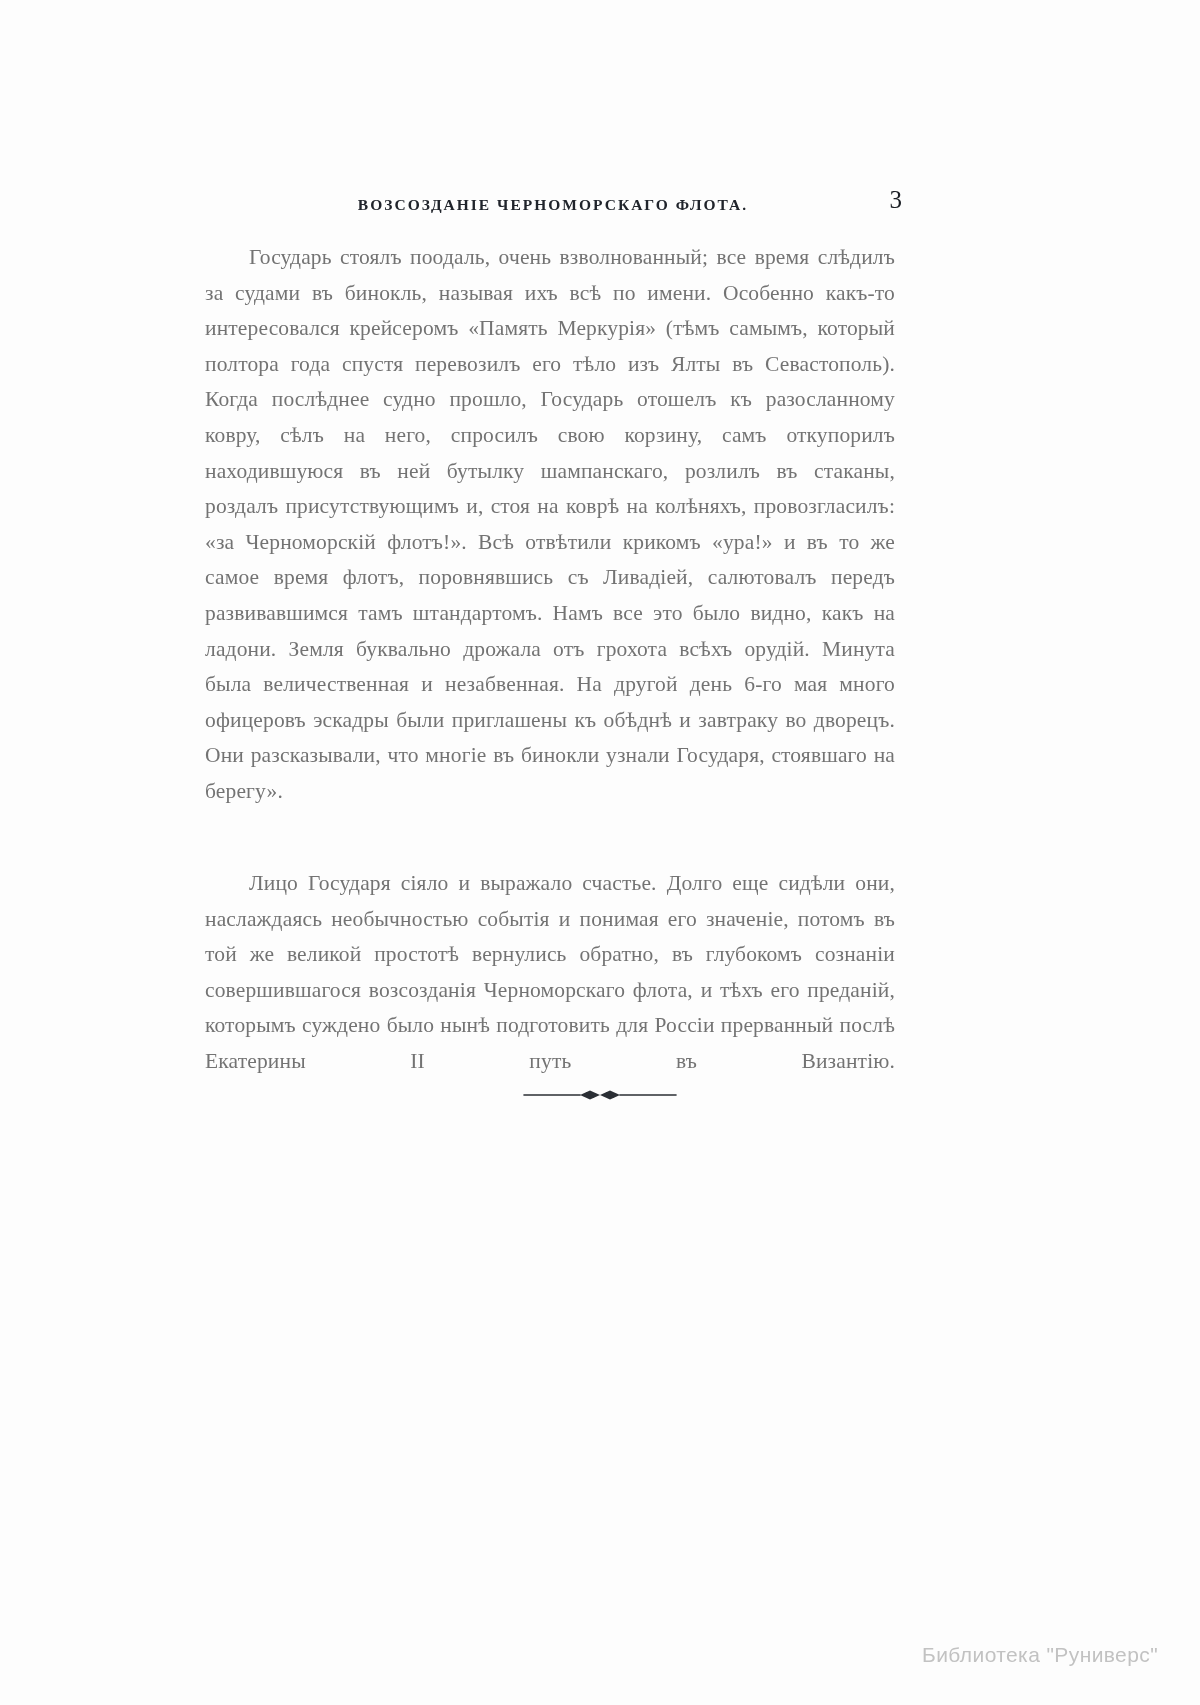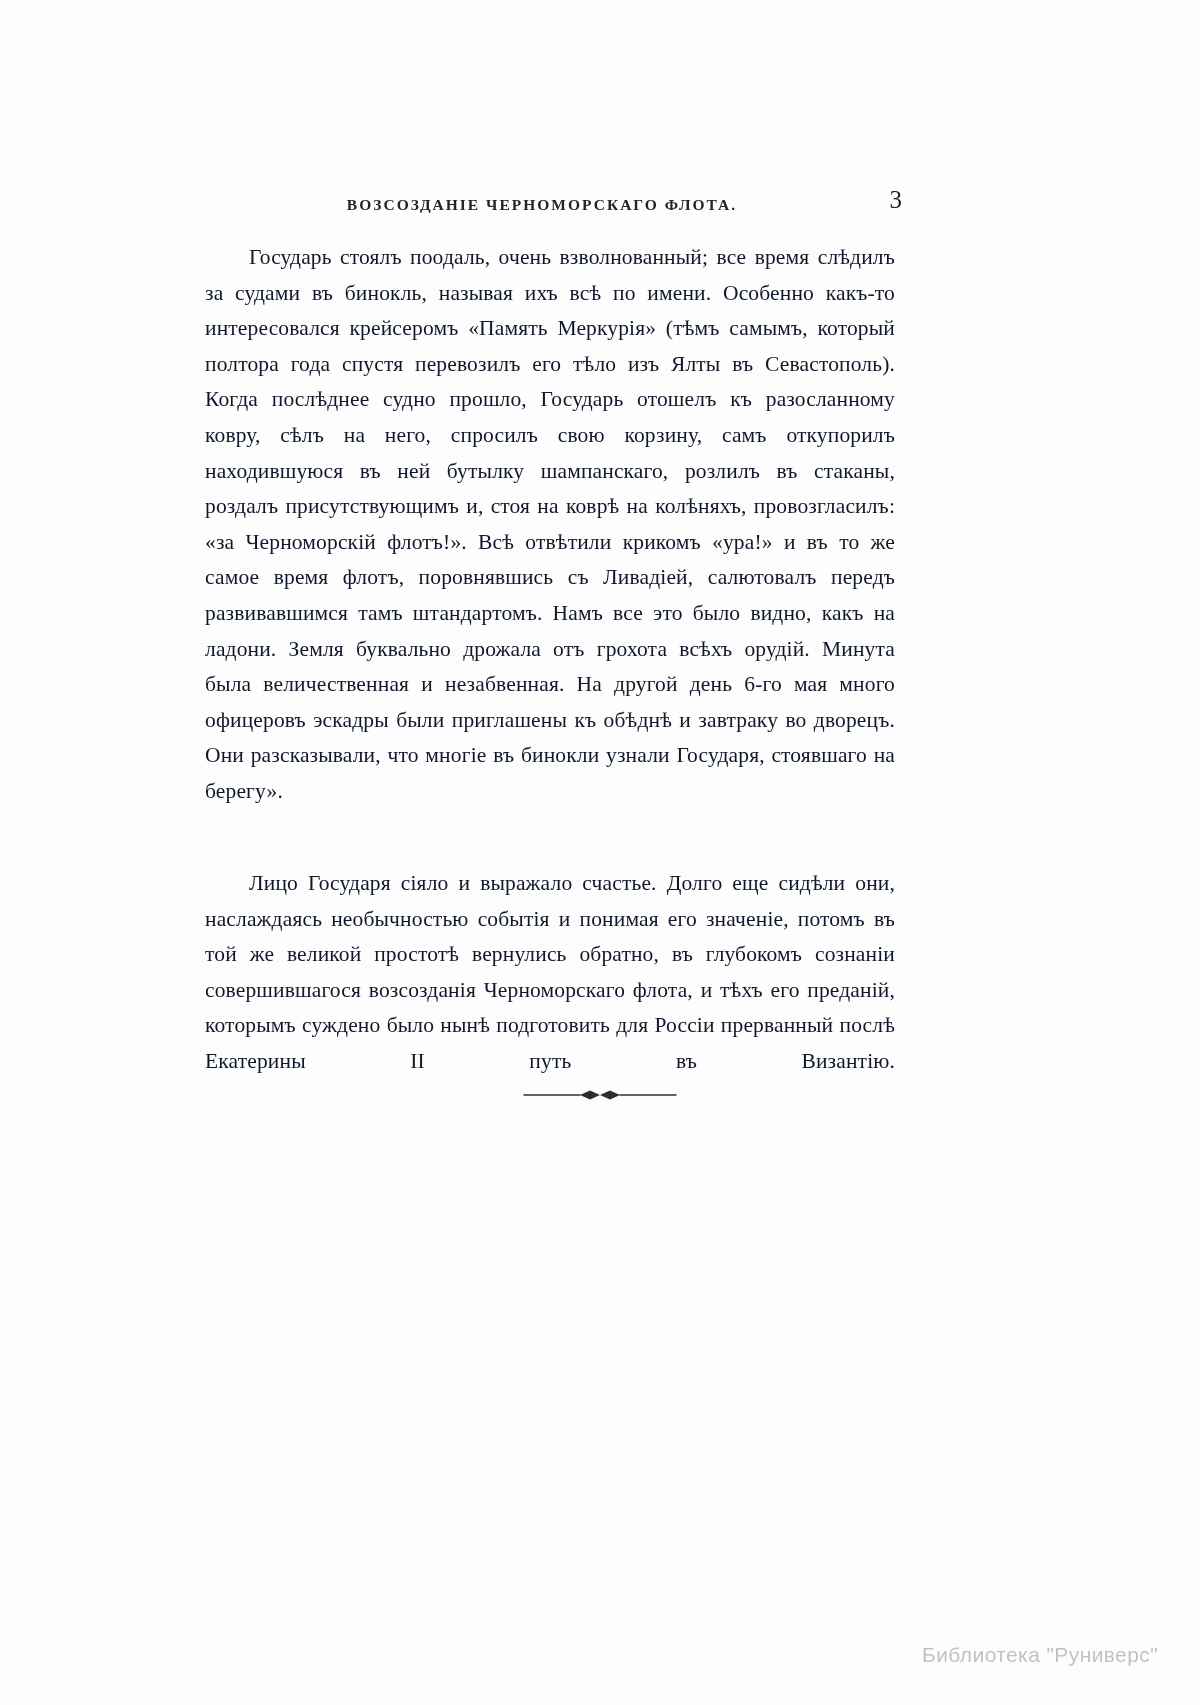--- a/index.html
+++ b/index.html
@@ -21,21 +21,21 @@
     left: 0;
     top: 0;
     width: 1200px;
     height: 1705px;
     background: #fdfdfd;
   }
 
   
   .header-row {
     position: absolute;
-    left: 192px;
+    left: 203px;
     top: 196px;
     width: 700px;
     display: flex;
     align-items: flex-start;
     justify-content: center;
   }
   .running-head {
     font-size: 15.5px;
     letter-spacing: 2.0px;
     text-transform: uppercase;
@@ -61,21 +61,21 @@
     top: 240px;
     width: 690px;
   }
 
   .para {
     margin: 0;
     font-size: 21.5px;
     line-height: 35.6px;
     text-align: justify;
     text-justify: inter-word;
-    color: #0f172a;
+    color: #737373;
     letter-spacing: 0.15px;
     word-spacing: 0.5px;
   }
   .para + .para {
     margin-top: 21px;
   }
   .para.indent {
     text-indent: 44px;
   }
   

